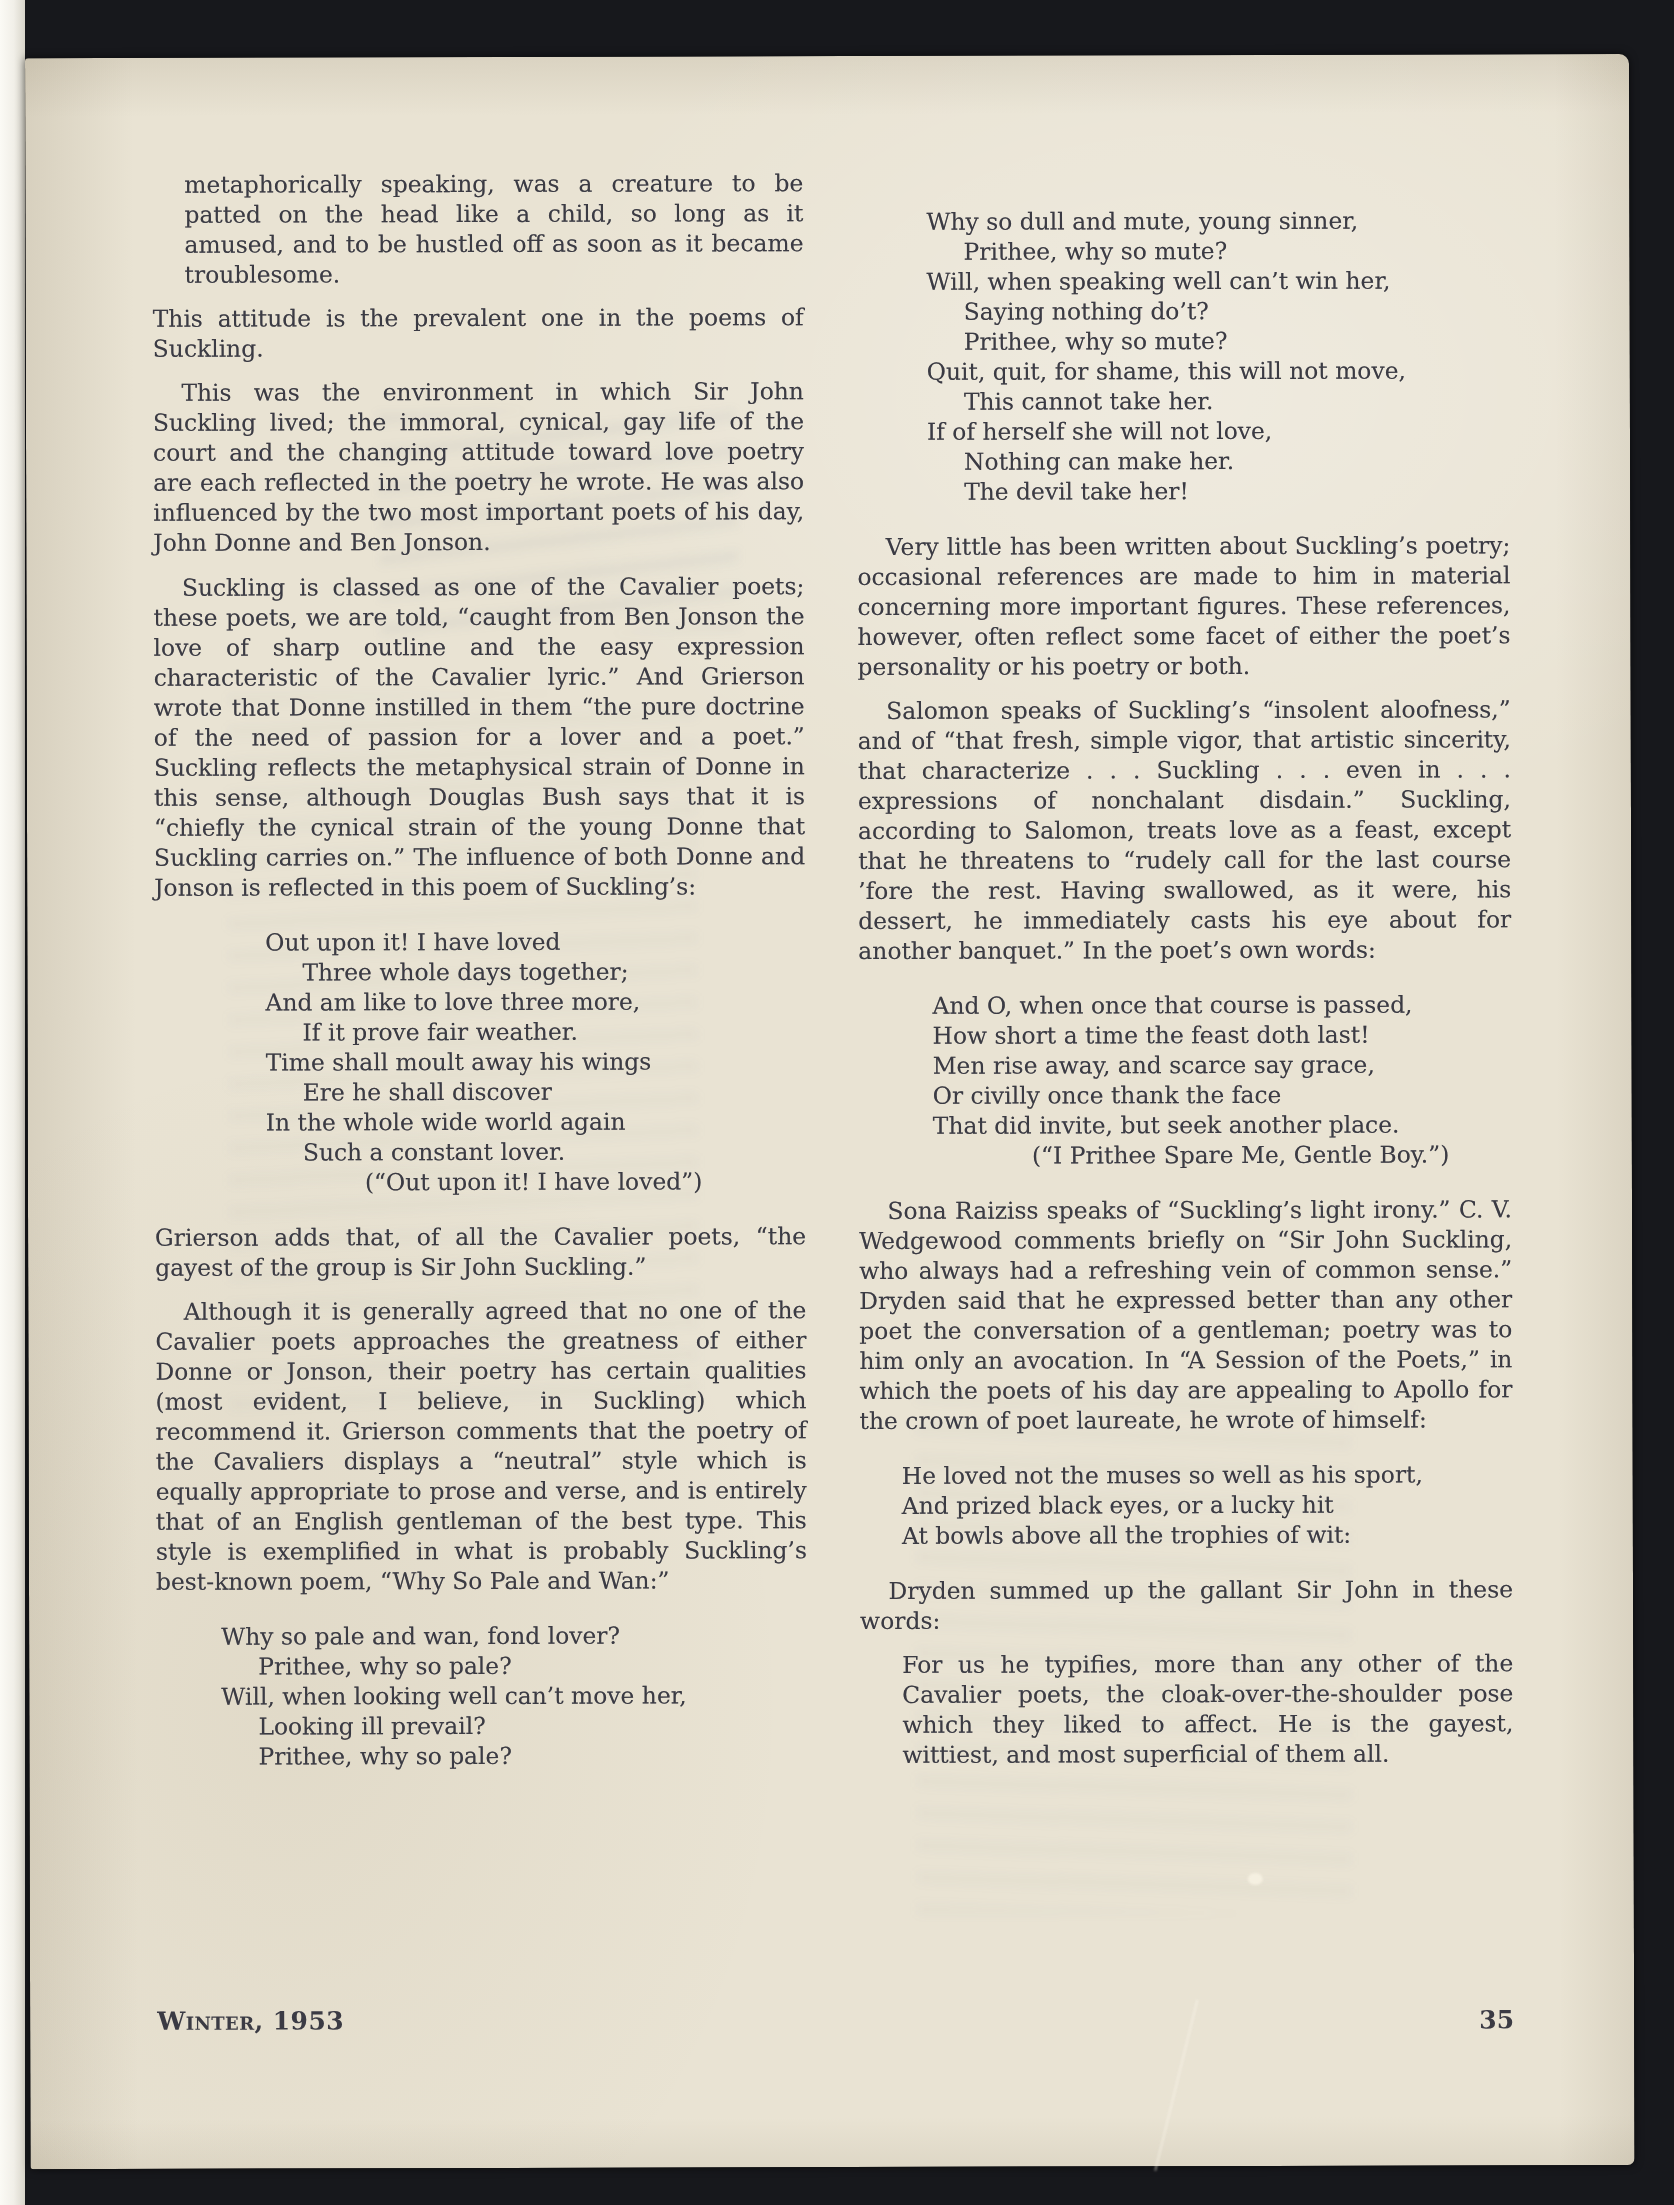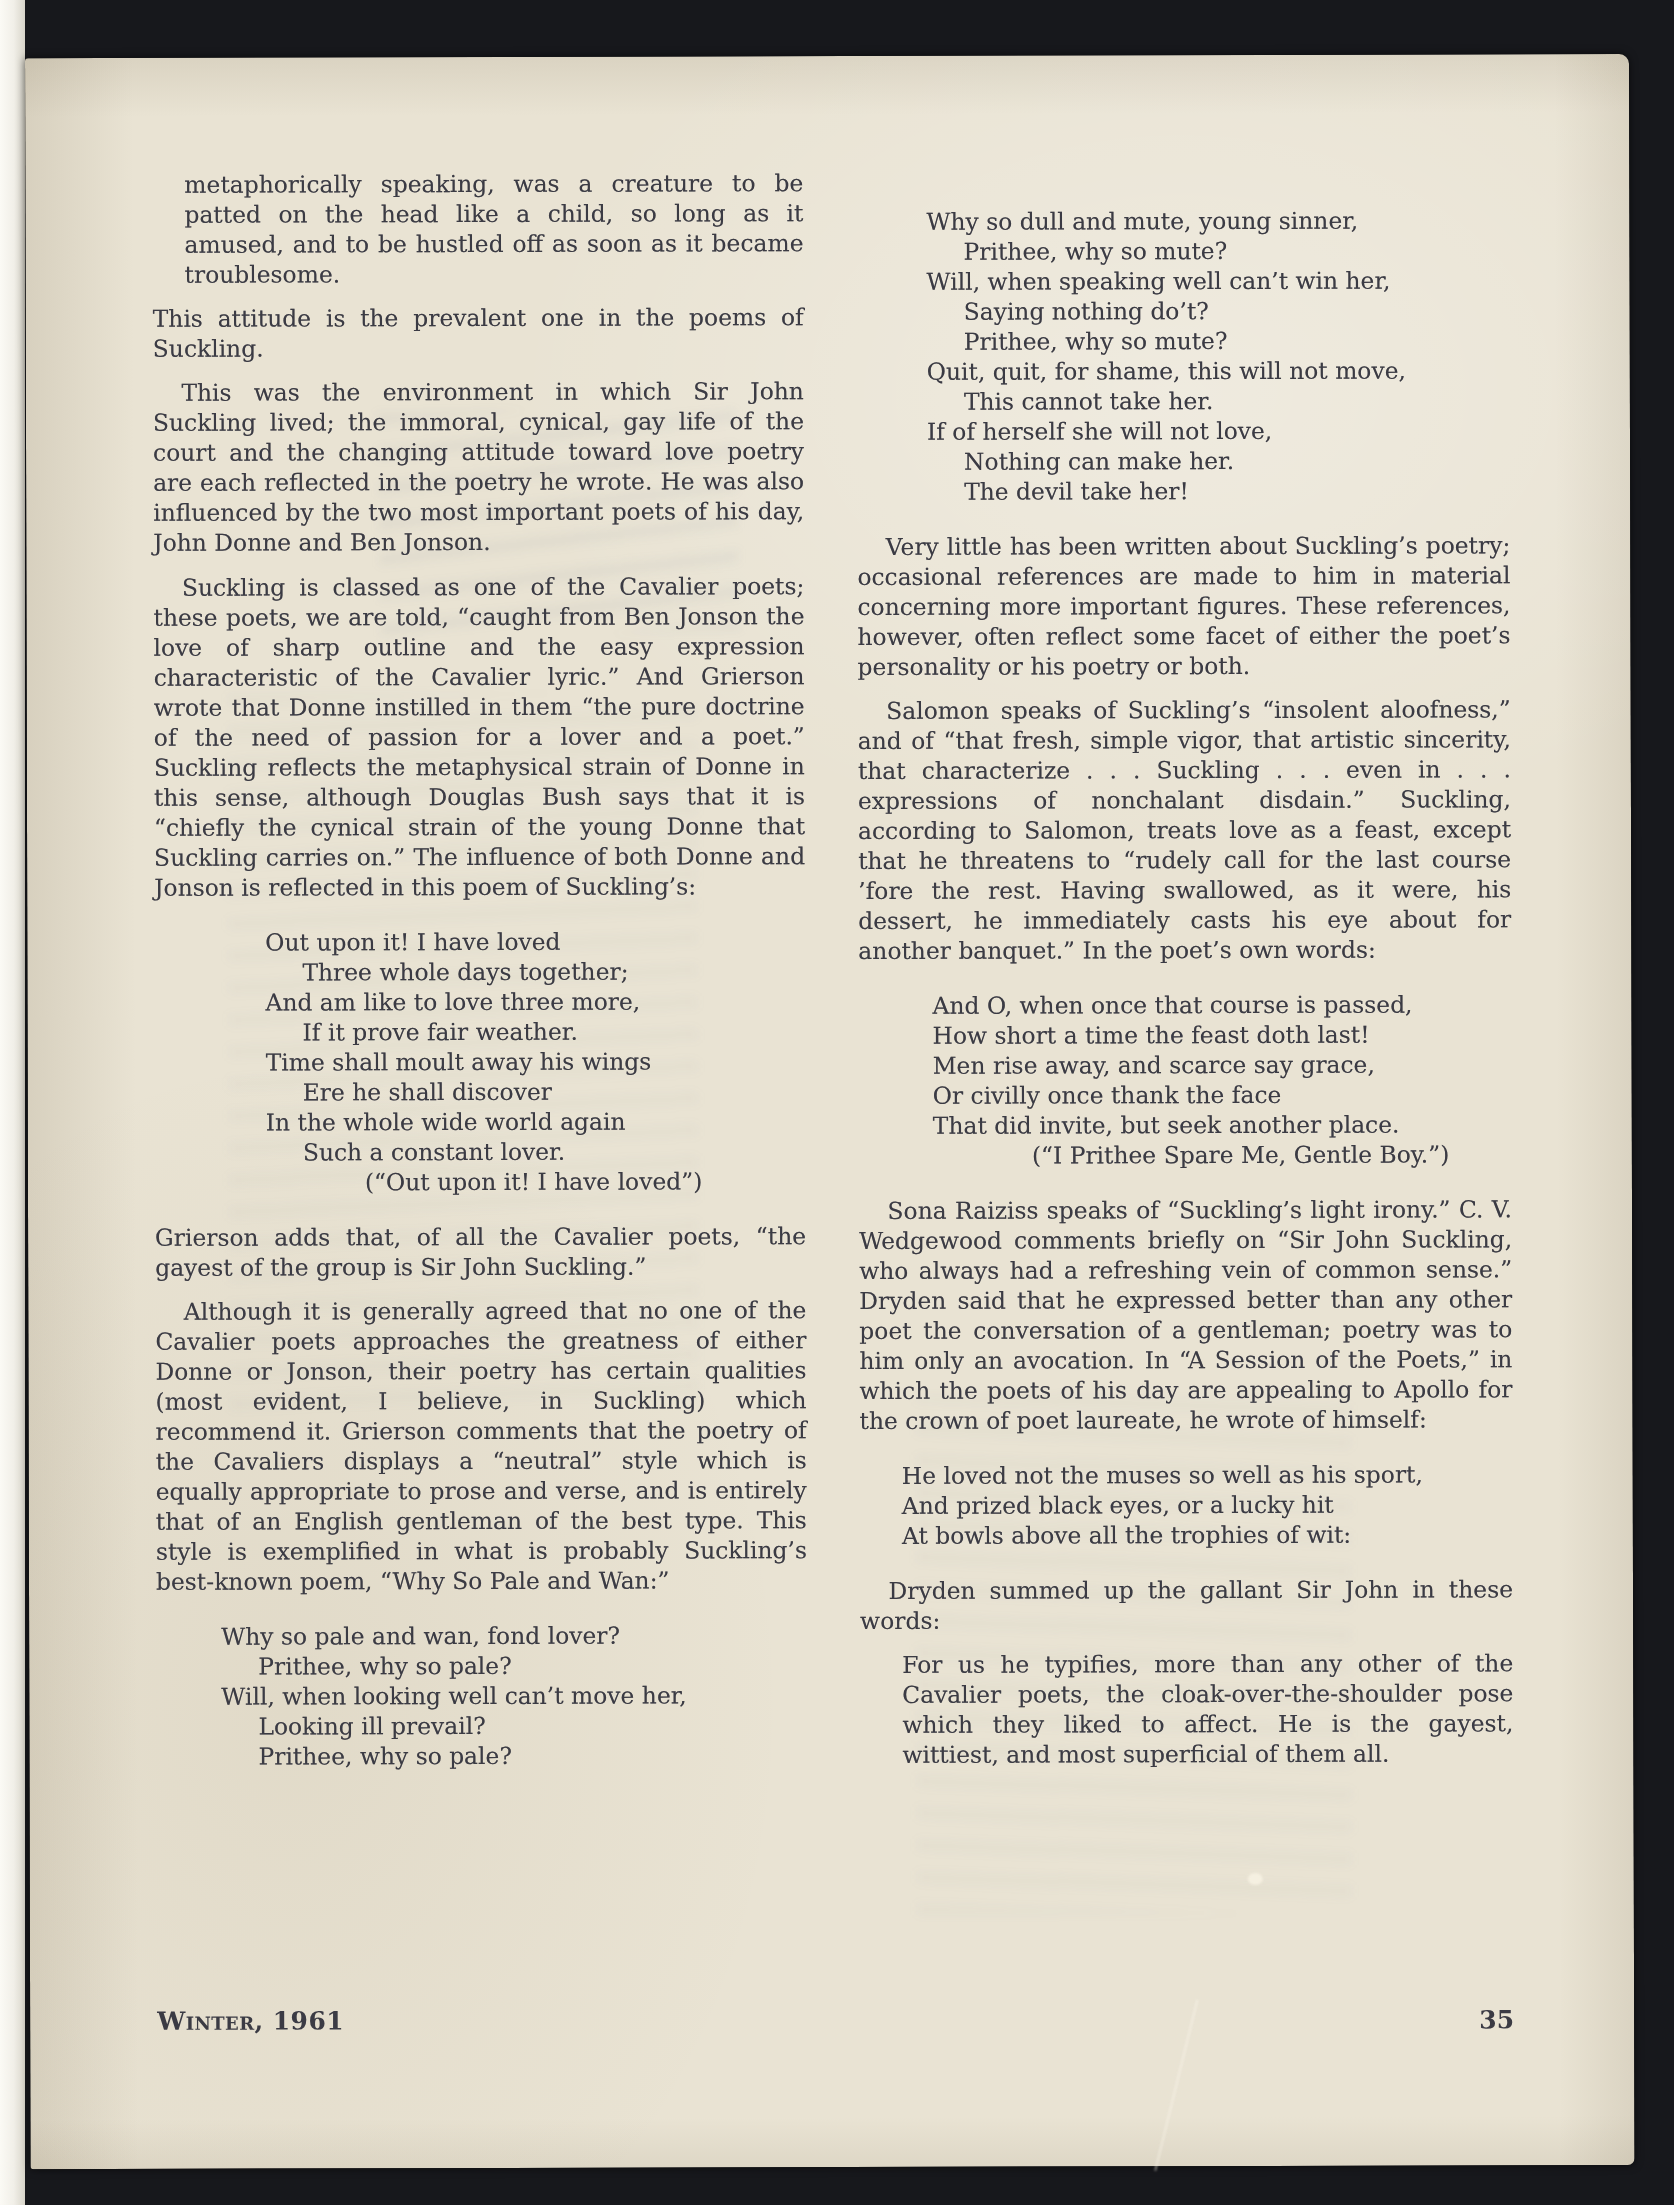--- a/index.html
+++ b/index.html
@@ -141,20 +141,20 @@
         <p class="block para">Sona Raiziss speaks of “Suckling’s light irony.” C. V. Wedgewood comments briefly on “Sir John Suckling, who always had a refreshing vein of common sense.” Dryden said that he expressed better than any other poet the conversation of a gentleman; poetry was to him only an avocation. In “A Session of the Poets,” in which the poets of his day are appealing to Apollo for the crown of poet laureate, he wrote of himself:</p>
         <div class="block poem" style="margin-left: 42px;">
           <div class="line i0">He loved not the muses so well as his sport,</div>
           <div class="line i0">And prized black eyes, or a lucky hit</div>
           <div class="line i0">At bowls above all the trophies of wit:</div>
         </div>
         <p class="block para">Dryden summed up the gallant Sir John in these words:</p>
         <p class="block quote" style="margin-left: 42px;">For us he typifies, more than any other of the Cavalier poets, the cloak-over-the-shoulder pose which they liked to affect. He is the gayest, wittiest, and most superficial of them all.</p>
       </div>
 
-    <div class="issue-label">Winter, 1961</div>
+    <div class="issue-label">Winter, 1953</div>
     <div class="page-num">35</div>
 
     <div class="flaw-dot"></div>
     <div class="scratch"></div>
   </div>
 </div>
 
 
 </body></html>

